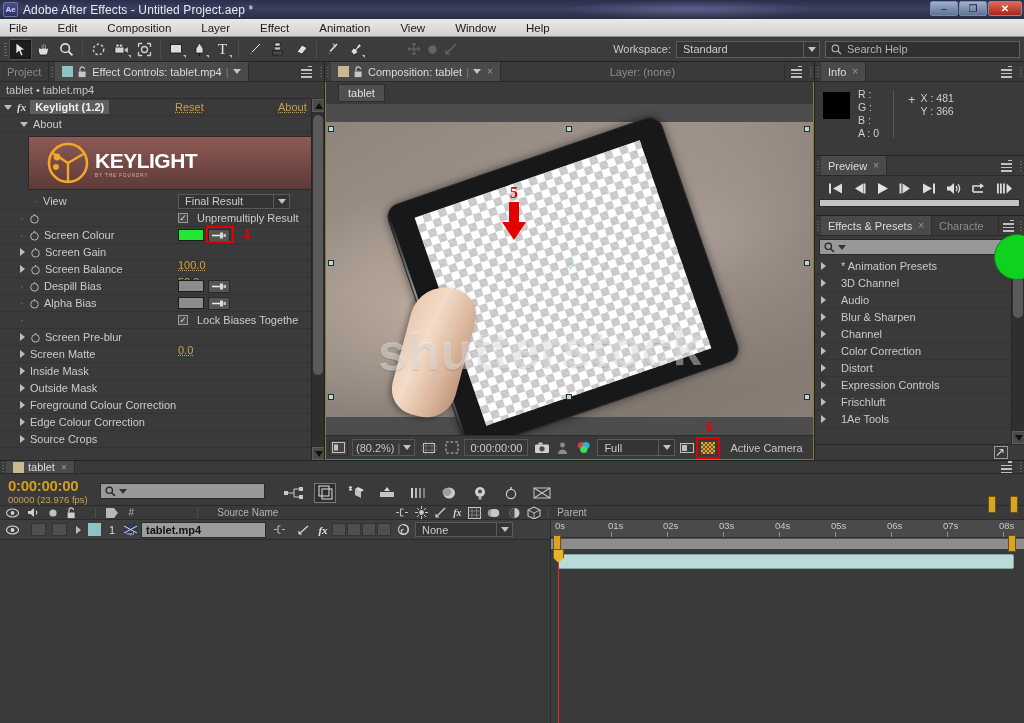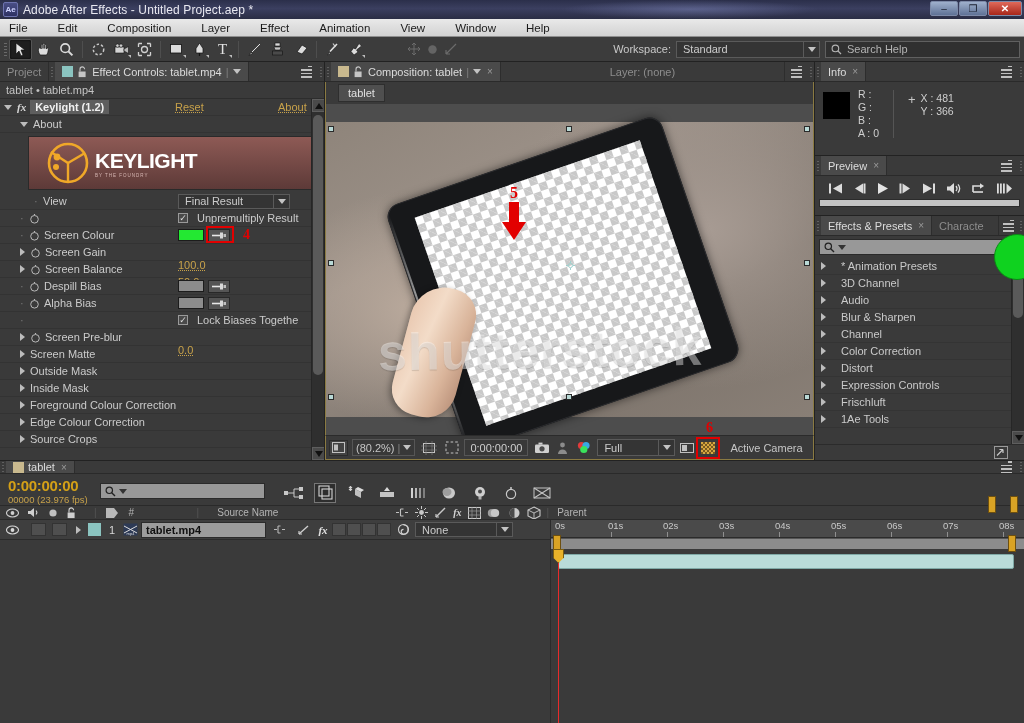--- a/index.html
+++ b/index.html
@@ -688,26 +688,26 @@
       </div>
 
       <div class="ec-row">
         <span style="width:16px"></span>
           <span class="tri right"></span>
         <span class="ec-label">Screen Matte</span>
       </div>
       <div class="ec-row">
         <span style="width:16px"></span>
           <span class="tri right"></span>
+        <span class="ec-label">Inside Mask</span>
+      </div>
+      <div class="ec-row">
+        <span style="width:16px"></span>
+          <span class="tri right"></span>
         <span class="ec-label">Outside Mask</span>
-      </div>
-      <div class="ec-row">
-        <span style="width:16px"></span>
-          <span class="tri right"></span>
-        <span class="ec-label">Inside Mask</span>
       </div>
       <div class="ec-row">
         <span style="width:16px"></span>
           <span class="tri right"></span>
         <span class="ec-label">Foreground Colour Correction</span>
       </div>
       <div class="ec-row">
         <span style="width:16px"></span>
           <span class="tri right"></span>
         <span class="ec-label">Edge Colour Correction</span>

